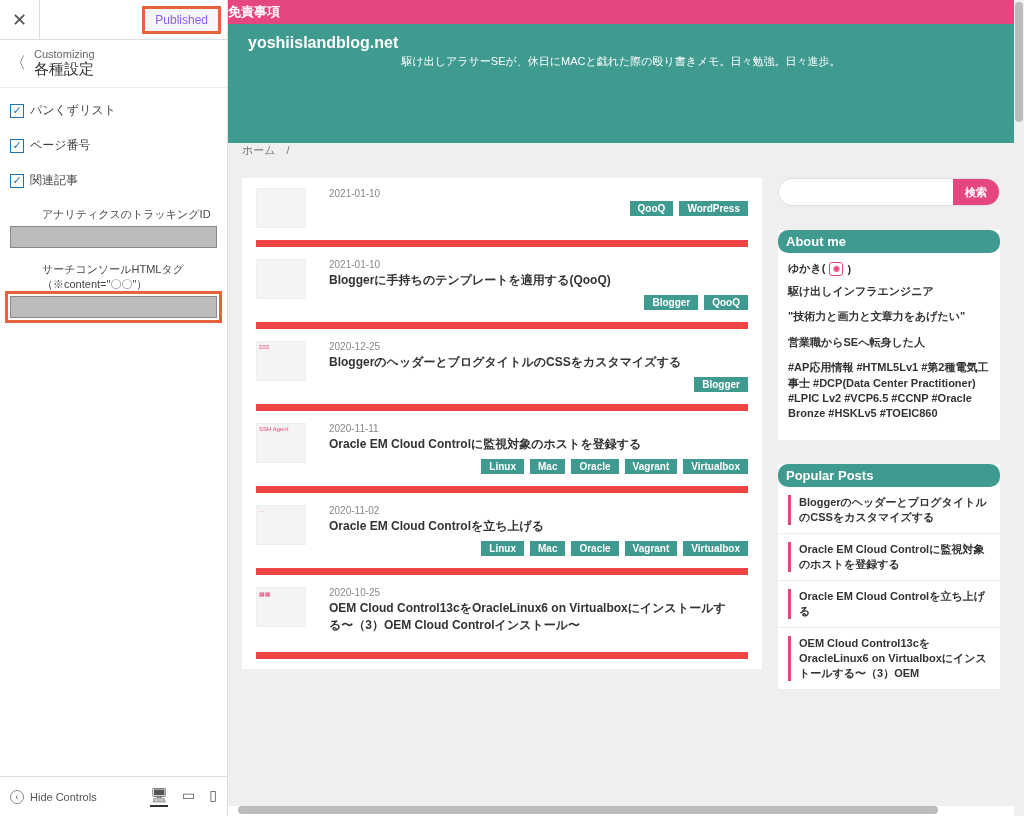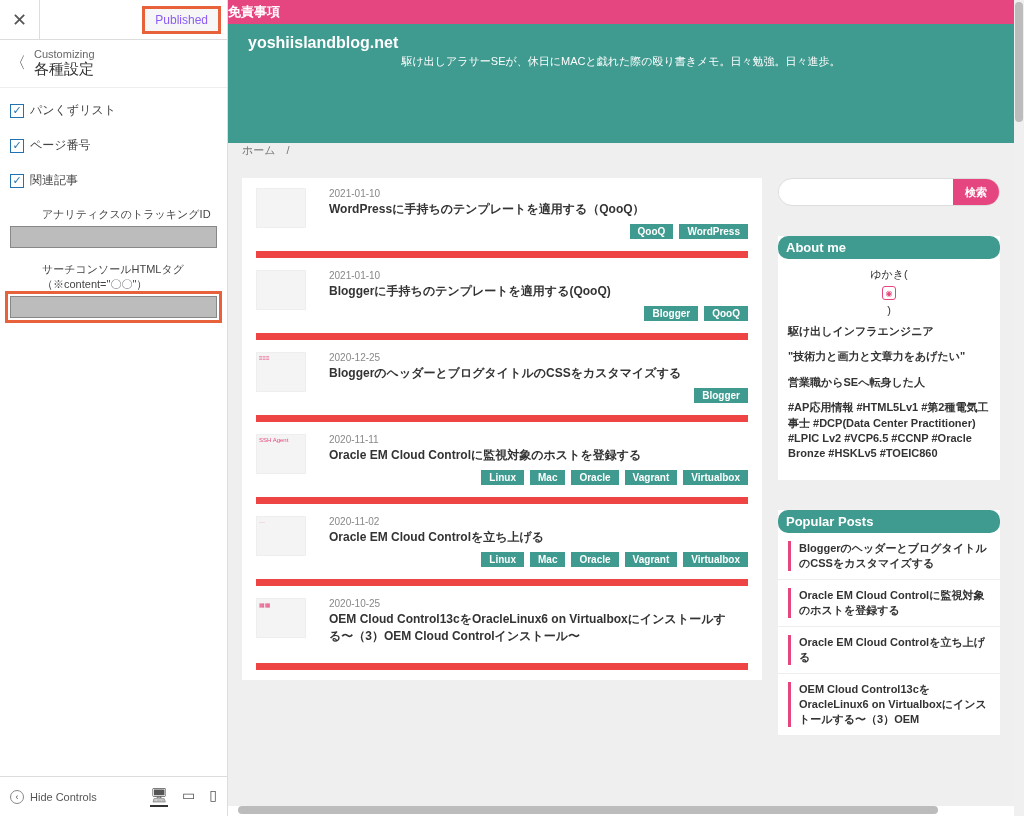--- a/index.html
+++ b/index.html
@@ -44,29 +44,29 @@
 .main-col { flex: 1; background: #fff; padding: 10px 14px; }
 .post { display: flex; gap: 23px; border-bottom: 7px solid #ef4444; padding: 12px 0; }
 .post:first-child { padding-top: 0; }
 .thumb { width: 50px; height: 40px; background: #f4f4f4; flex-shrink: 0; border: 1px solid #eee; font-size: 6px; color: #e6467f; overflow: hidden; padding: 2px; }
 .post-body { flex: 1; }
 .post-date { font-size: 10px; color: #888; margin-bottom: 2px; }
 .post-title { font-size: 12px; font-weight: bold; color: #333; margin-bottom: 6px; }
 .tags { display: flex; gap: 6px; flex-wrap: wrap; justify-content: flex-end; }
 .tag { background: #3f9a8f; color: #fff; font-size: 10px; padding: 2px 8px; font-weight: bold; }
 
-.side-col { width: 222px; display: flex; flex-direction: column; gap: 30px; }
+.side-col { width: 222px; display: flex; flex-direction: column; gap: 24px; }
 .search-wrap { background: #fff; border-radius: 20px; display: flex; align-items: center; height: 28px; overflow: hidden; border: 1px solid #ddd; }
 .search-in { flex: 1; border: none; padding: 0 10px; font-size: 11px; outline: none; }
 .search-btn { background: #e6467f; color: #fff; border: none; height: 100%; padding: 0 12px; font-size: 11px; font-weight: bold; cursor: pointer; }
 
 .widget { background: #fff; }
 .widget-h { background: #3f9a8f; color: #fff; padding: 4px 8px; font-weight: bold; font-size: 13px; border-radius: 10px; }
 .widget-body { padding: 8px 10px; font-size: 11px; color: #333; }
-.about-name { font-weight: normal; margin-bottom: 8px; display: flex; align-items: center; gap: 4px; flex-direction: column; }
+.about-name { font-weight: bold; margin-bottom: 8px; display: flex; align-items: center; gap: 4px; }
 .avatar-dot { width: 14px; height: 14px; border: 1px solid #e6467f; border-radius: 3px; display: inline-flex; align-items: center; justify-content: center; font-size: 8px; color: #e6467f; }
 .about-line { margin-bottom: 10px; font-weight: bold; line-height: 1.4; }
 
 .pop-item { display: flex; gap: 8px; padding: 8px 10px; border-bottom: 1px solid #eee; font-size: 11px; font-weight: bold; color: #333; }
 .pop-bar { width: 3px; background: #e6467f; flex-shrink: 0; }
 
 
 .scroll-stub { position: absolute; right: 0; top: 0; width: 10px; height: 100%; background: #f0f0f0; }
 .scroll-thumb { position: absolute; right: 1px; top: 2px; width: 8px; height: 120px; background: #bcbcbc; border-radius: 4px; }
 .bottom-scroll { position: absolute; left: 228px; right: 10px; bottom: 2px; height: 8px; }
@@ -131,21 +131,20 @@
       <div class="site-title">yoshiislandblog.net</div>
       <div class="site-desc">駆け出しアラサーSEが、休日にMACと戯れた際の殴り書きメモ。日々勉強。日々進歩。</div>
     </div>
     <div class="breadcrumb">ホーム　/</div>
     <div class="content-wrap">
       <div class="main-col" id="posts">
           <div class="post">
             <div class="thumb"></div>
             <div class="post-body">
               <div class="post-date">2021-01-10</div>
-              <div class="post-title">WordPressに手持ちのテンプレートを適用する（QooQ）</div>
               <div class="tags">
                 <span class="tag">QooQ</span>
                 <span class="tag">WordPress</span>
               </div>
             </div>
           </div>
           <div class="post">
             <div class="thumb"></div>
             <div class="post-body">
               <div class="post-date">2021-01-10</div>

